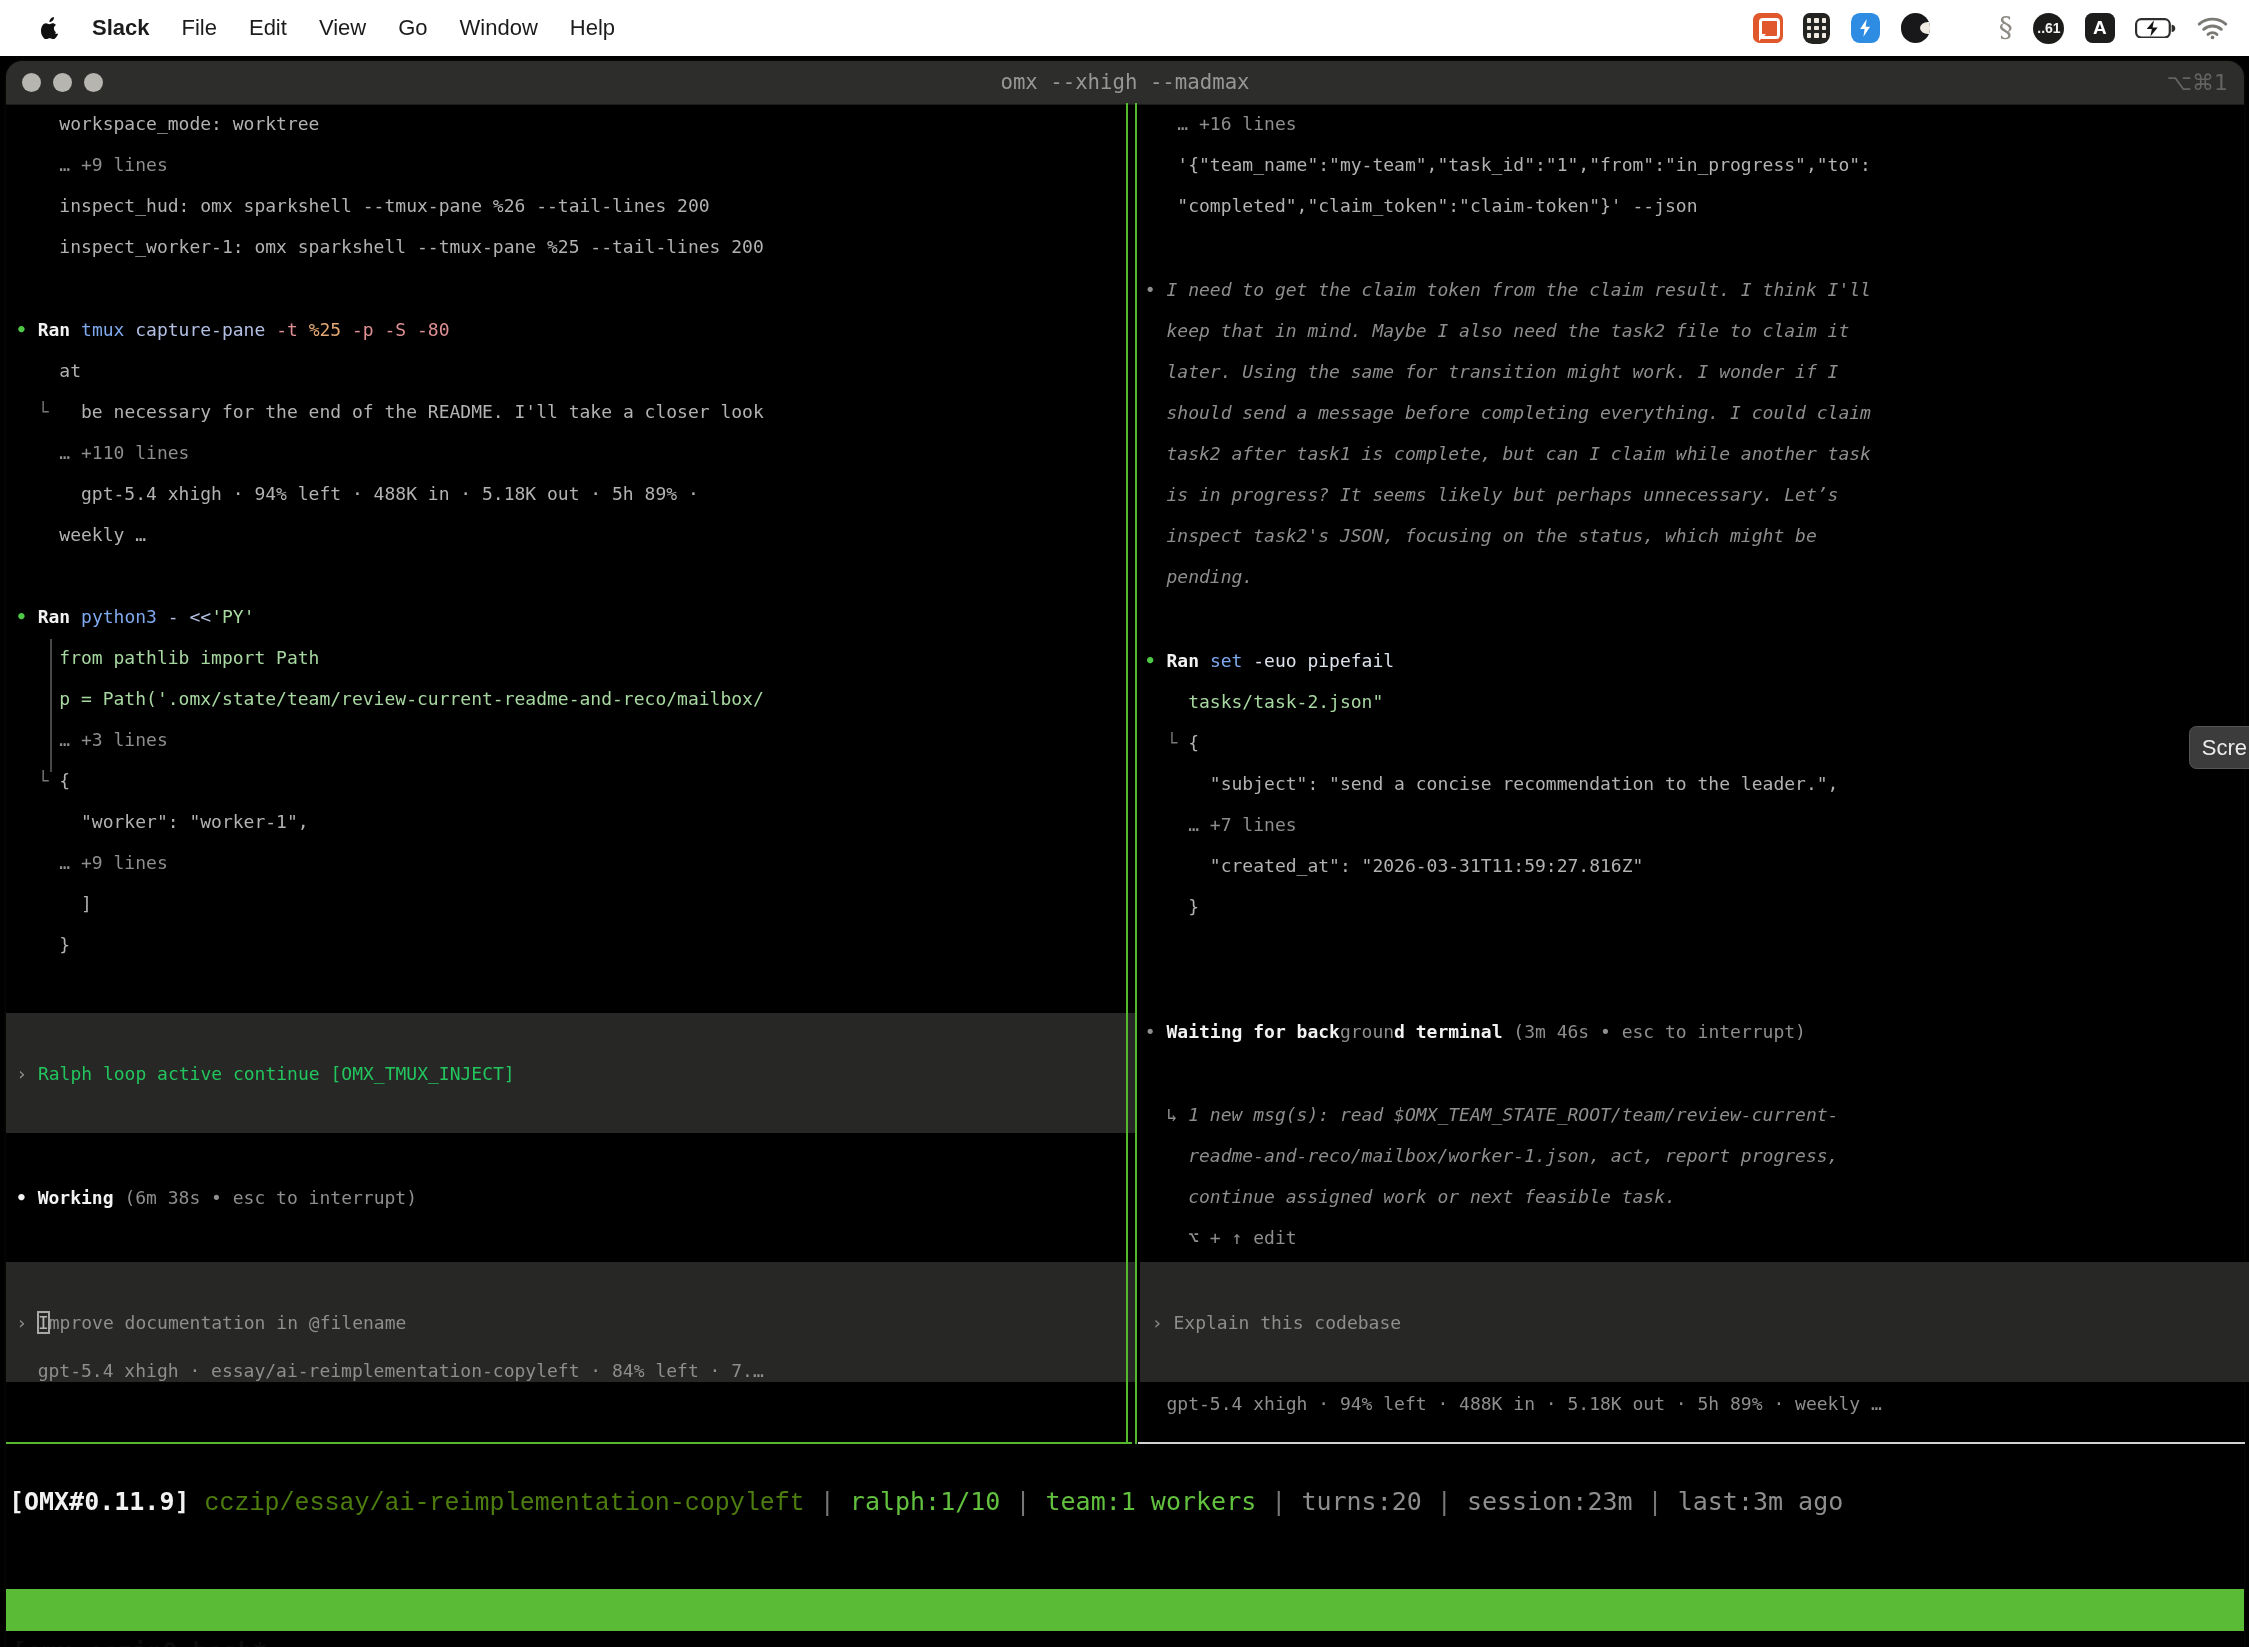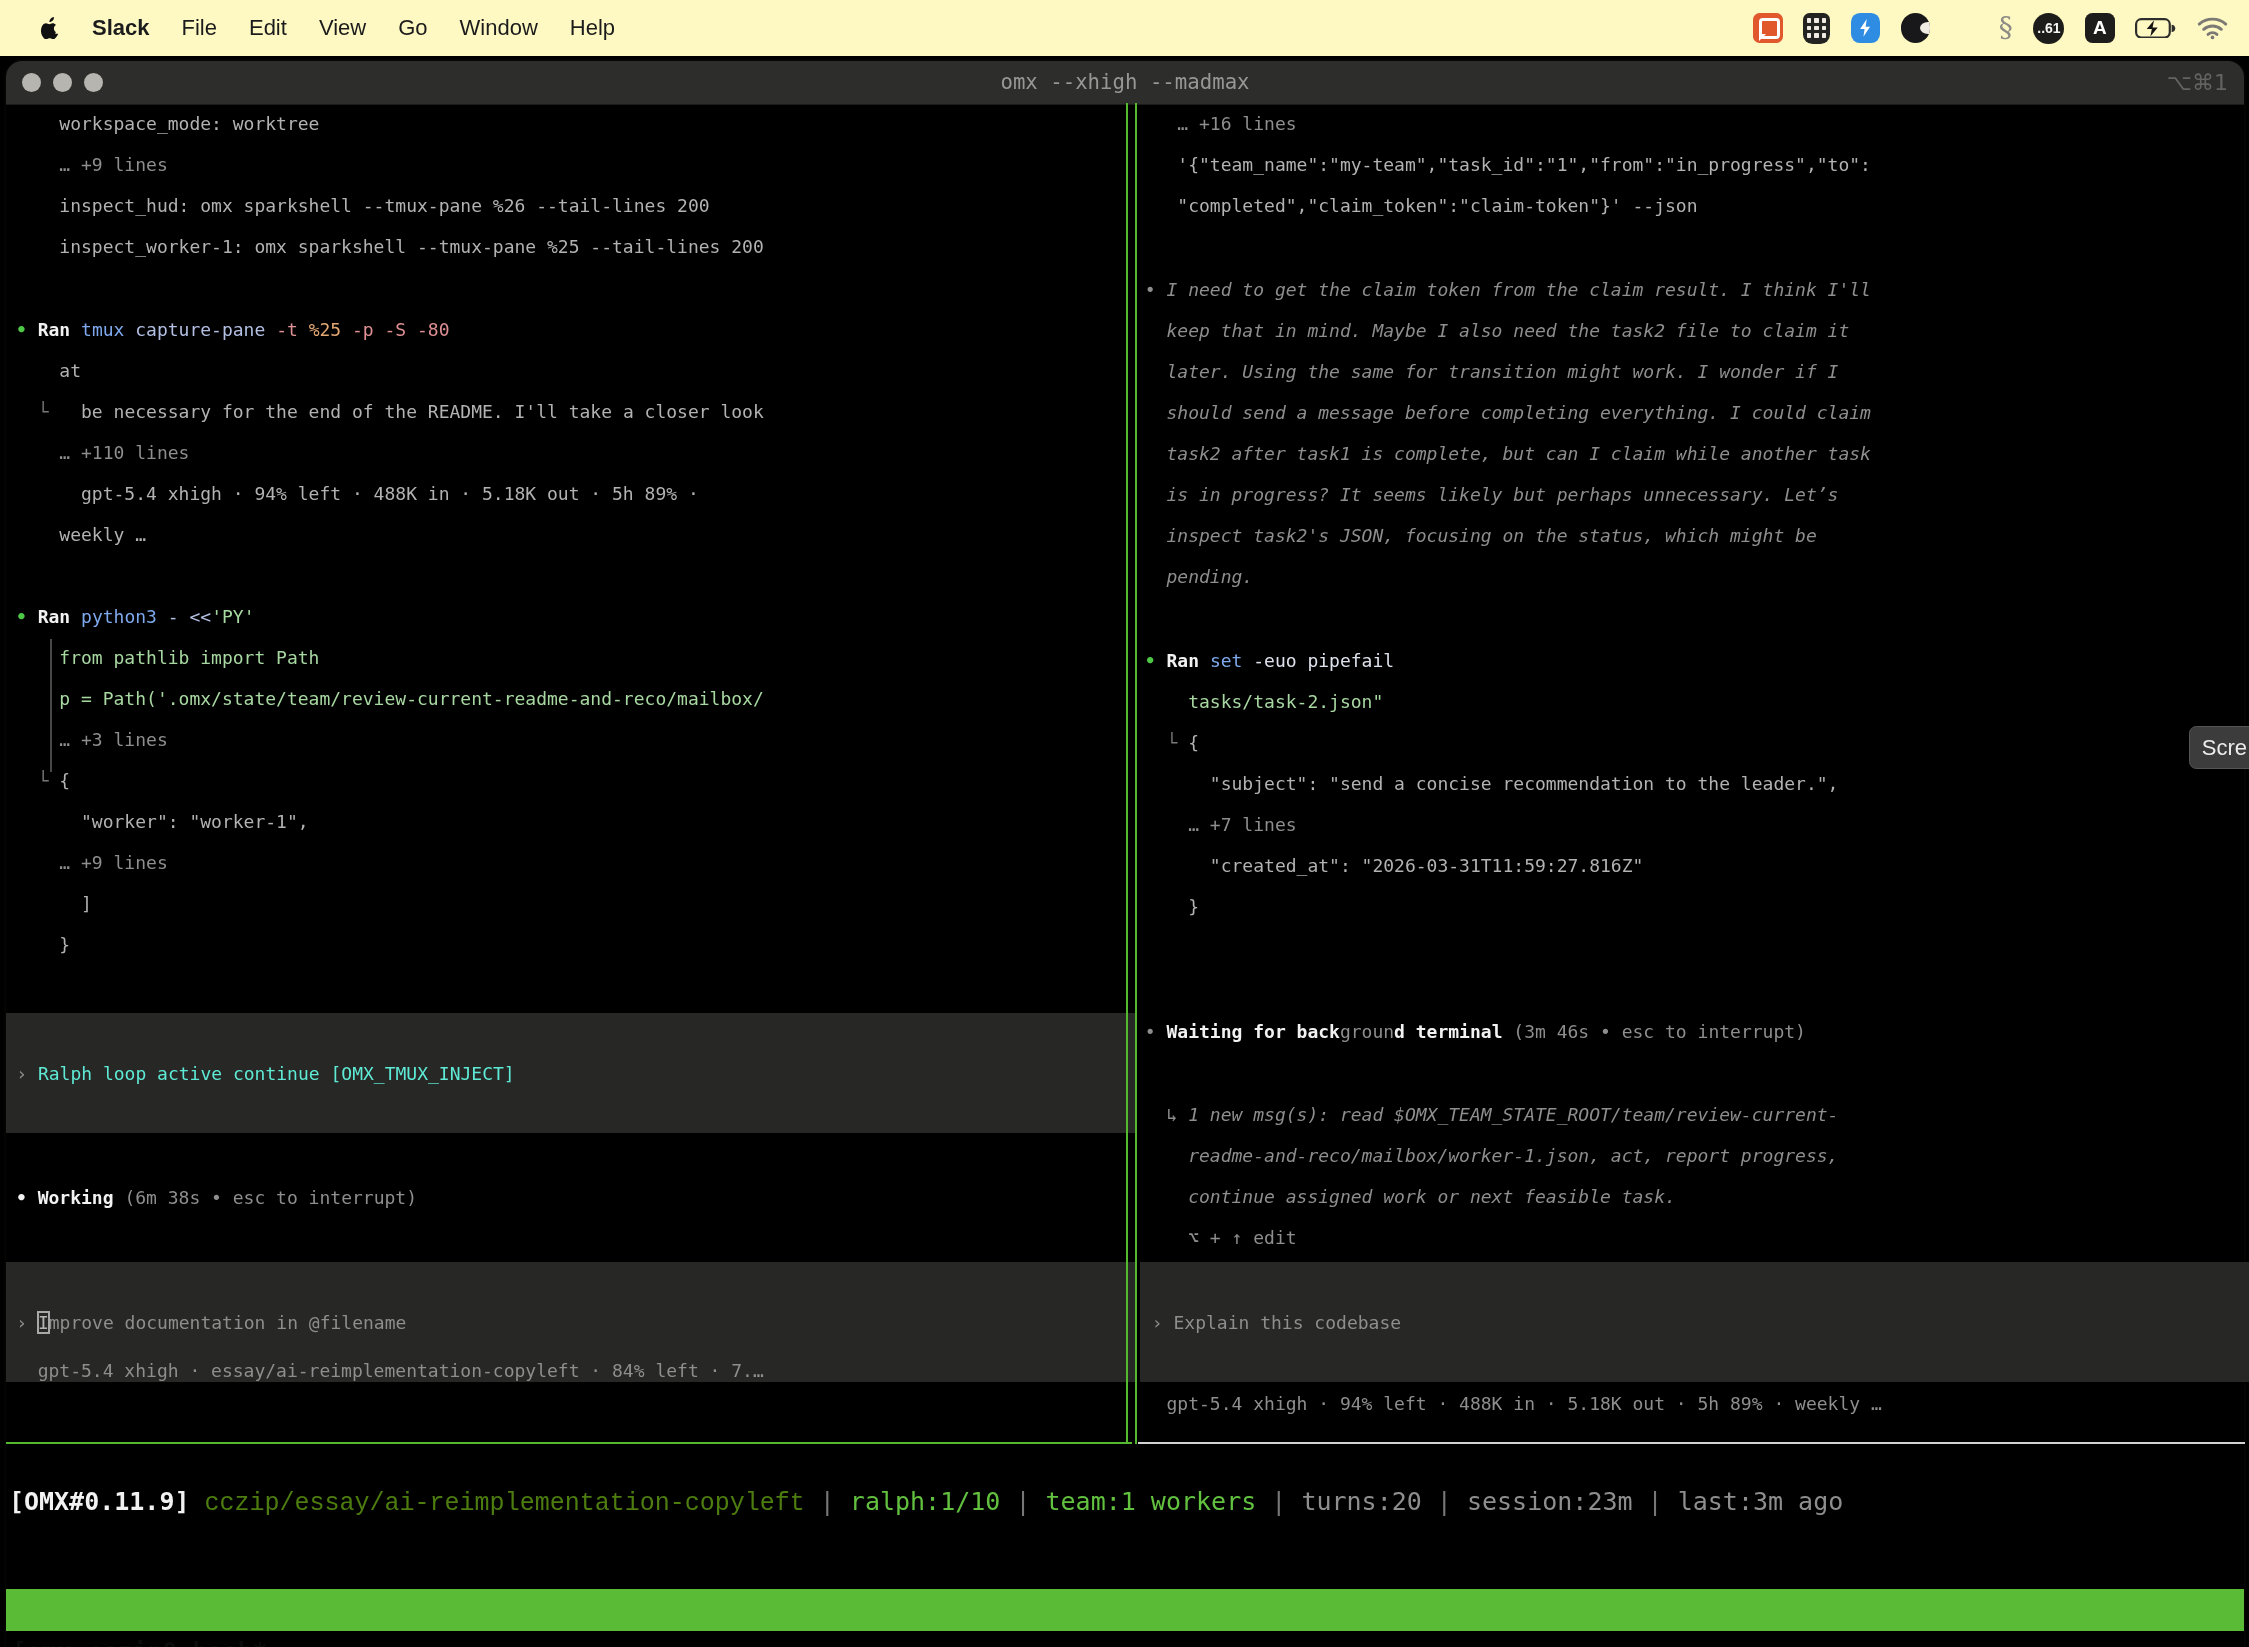--- a/index.html
+++ b/index.html
@@ -1,19 +1,19 @@
 <!DOCTYPE html>
 <html style="font-size:11.8px"><head>
 <meta charset="utf-8">
 <style>
   html,body{margin:0;padding:0;background:#000;}
   body{width:2250px;height:1648px;position:relative;overflow:hidden;font-family:"DejaVu Sans Mono",monospace;}
   .desktop{position:absolute;inset:0;background:#000;}
   
-  .menubar{position:absolute;top:0;left:0;width:2250px;height:56px;background:#fef9c3;display:flex;align-items:center;font-family:"Liberation Sans",sans-serif;color:#1c1c1c;font-size:22px;}
+  .menubar{position:absolute;top:0;left:0;width:2250px;height:56px;background:#ffffff;display:flex;align-items:center;font-family:"Liberation Sans",sans-serif;color:#1c1c1c;font-size:22px;}
   .mb-left{display:flex;align-items:center;gap:32px;padding-left:41px;}
   .mb-app{font-weight:bold;}
   .mb-item{font-weight:400;}
   .mb-right{margin-left:auto;display:flex;align-items:center;gap:20.7px;padding-right:22px;}
   .ic{height:32px;display:flex;align-items:center;justify-content:center;}
   .ic-slack{width:29.5px;height:29.5px;background:#e0582c;border-radius:6.6px;position:relative;}
   .ic-slack::before{content:"";position:absolute;left:5.9px;top:5.2px;width:14.8px;height:14.8px;border:3.7px solid #fff;border-radius:3.7px;background:transparent;}
   .ic-slack::after{content:"";position:absolute;left:5.9px;bottom:1.5px;width:0;height:0;border-left:7.4px solid #fff;border-bottom:7.4px solid transparent;}
   .ic-shield{width:26.6px;height:31px;background:#232321;border-radius:6.6px 6.6px 9.6px 9.6px;display:grid;grid-template-columns:repeat(3,4.4px);grid-template-rows:repeat(3,4.4px);gap:3px;align-content:center;justify-content:center;}
   .ic-shield i{background:#efebe2;border-radius:0.7px;}
@@ -34,21 +34,21 @@
   .win-short{position:absolute;right:16px;top:0;height:43px;line-height:43px;color:#636361;font-size:22px;font-family:"DejaVu Sans",sans-serif;}
   
   .t-line{height:41px;line-height:41px;white-space:pre;font-size:18px;}
   .blk{position:absolute;}
   .band{position:absolute;background:#272726;display:flex;align-items:center;}
   .vline{position:absolute;width:2.2px;background:#54b92f;}
   .hline-g{position:absolute;height:2.2px;background:#54b92f;}
   .hline-w{position:absolute;height:2.2px;background:#d2d2d2;}
   .guide{position:absolute;width:1.5px;background:#484848;}
   
-  .c-fg{color:#b2b2b2;} .c-fg2{color:#5eead4;} .c-w{color:#f2f2f2;font-weight:bold;}
+  .c-fg{color:#b2b2b2;} .c-fg2{color:#22c55e;} .c-w{color:#f2f2f2;font-weight:bold;}
   .c-gb{color:#4fc847;font-weight:bold;} .c-bl{color:#7fa9ee;} .c-lv{color:#b3bfe3;}
   .c-ws{color:#dde2ec;} .c-pk{color:#de9094;} .c-or{color:#e3a873;} .c-gr{color:#a8d8a2;}
   .c-dim{color:#8e8e8e;} .c-dim2{color:#777;} .c-it{color:#8e8e8e;font-style:italic;}
   .c-cy{color:#4d7c0f;font-family:Liberation Mono, monospace;} .c-grn{color:#62c13f;} .c-ph{color:#8e8e8e;}
   .c-cur{color:#b5b5b5;outline:2.2px solid #a8a8a8;outline-offset:-1.5px;}
   
   .omxbar{position:absolute;left:8.9px;top:1481px;height:41px;line-height:41px;white-space:pre;font-size:25px;}
   
   .tmuxbar{position:absolute;left:5.9px;right:5.9px;top:1589px;height:42px;background:#5abb37;color:#0c0c0c;font-weight:bold;font-size:25px;line-height:42px;white-space:pre;}
   .tmux-left{position:absolute;left:5.9px;}

